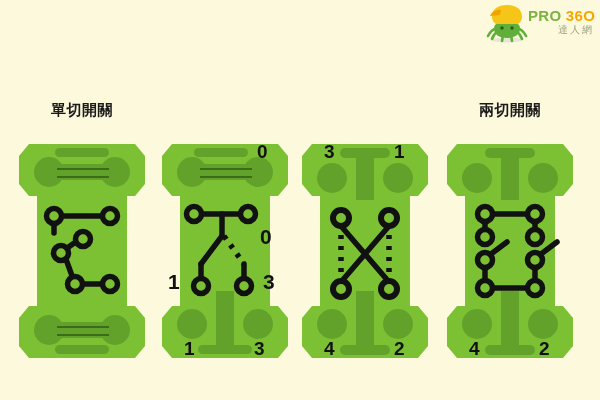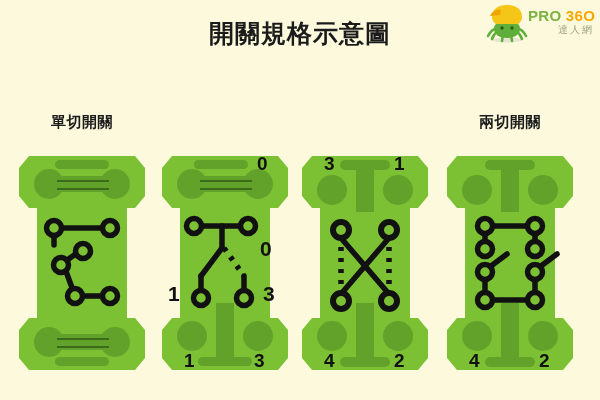--- a/index.html
+++ b/index.html
@@ -69,21 +69,21 @@
     letter-spacing: 2px;
     line-height: 11px;
     text-align: right;
     padding-right: 2px;
     white-space: nowrap;
   }
 
   
   .switch-col {
     position: absolute;
-    top: 112px;
+    top: 100px;
     width: 140px;
     height: 280px;
   }
   .switch-caption {
     position: absolute;
     left: 0;
     top: 0;
     width: 140px;
     text-align: center;
     font-size: 15px;
@@ -104,21 +104,20 @@
   .col-1 { left: 12px; }
   .col-2 { left: 155px; }
   .col-3 { left: 295px; }
   .col-4 { left: 440px; }
 </style>
 </head>
 <body style="background: rgb(252, 249, 220);">
 
 <div id="page-root">
 
-  <div class="page-title">開關規格示意圖</div>
 
   <div class="brand-logo">
     <div class="brand-mark">
       <svg width="42" height="40" viewBox="0 0 42 40" xmlns="http://www.w3.org/2000/svg">
         <ellipse cx="21" cy="36" rx="15" ry="2.6" fill="#E6E6D2"></ellipse>
         <path d="M6 13 C6 5 12 1 21 1 C30 1 36 5 36 13 C36 17 33 20 30 21 L12 21 C9 20 6 17 6 13 Z" fill="#F5C518"></path>
         <path d="M4 12 C6 7 11 5 15 6 L14 11 C11 11 7 12 4 12 Z" fill="#F0A400"></path>
         <path d="M11 20 L31 20 C33 20 34 22 34 25 C34 30 29 34 21 34 C13 34 8 30 8 25 C8 22 9 20 11 20 Z" fill="#5FAF3A"></path>
         <path d="M11 24 C7 25 4 28 2 32" stroke="#5FAF3A" stroke-width="2.6" fill="none" stroke-linecap="round"></path>
         <path d="M12 27 C9 29 7 32 6 35" stroke="#5FAF3A" stroke-width="2.6" fill="none" stroke-linecap="round"></path>

